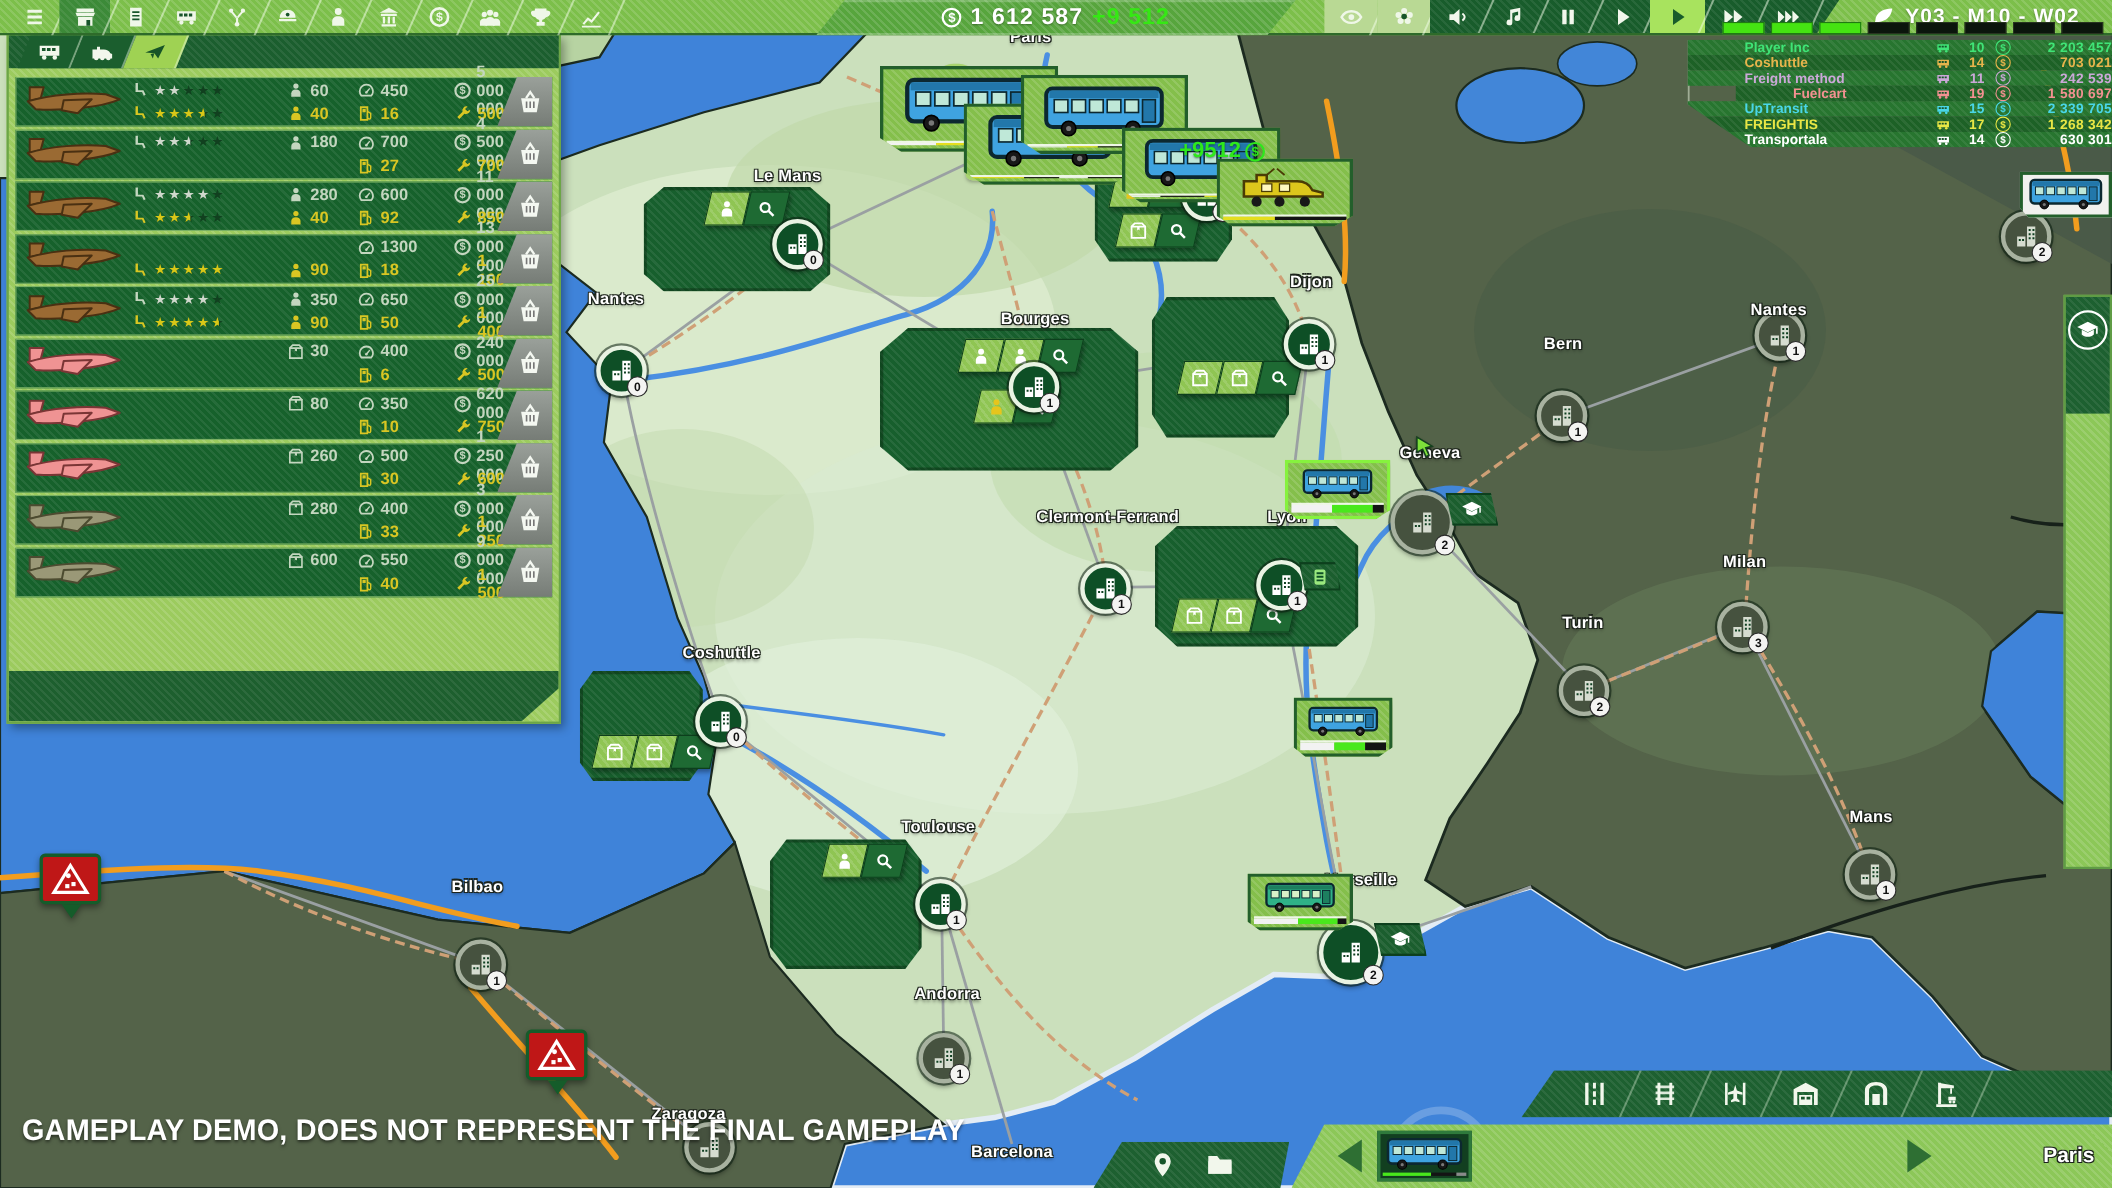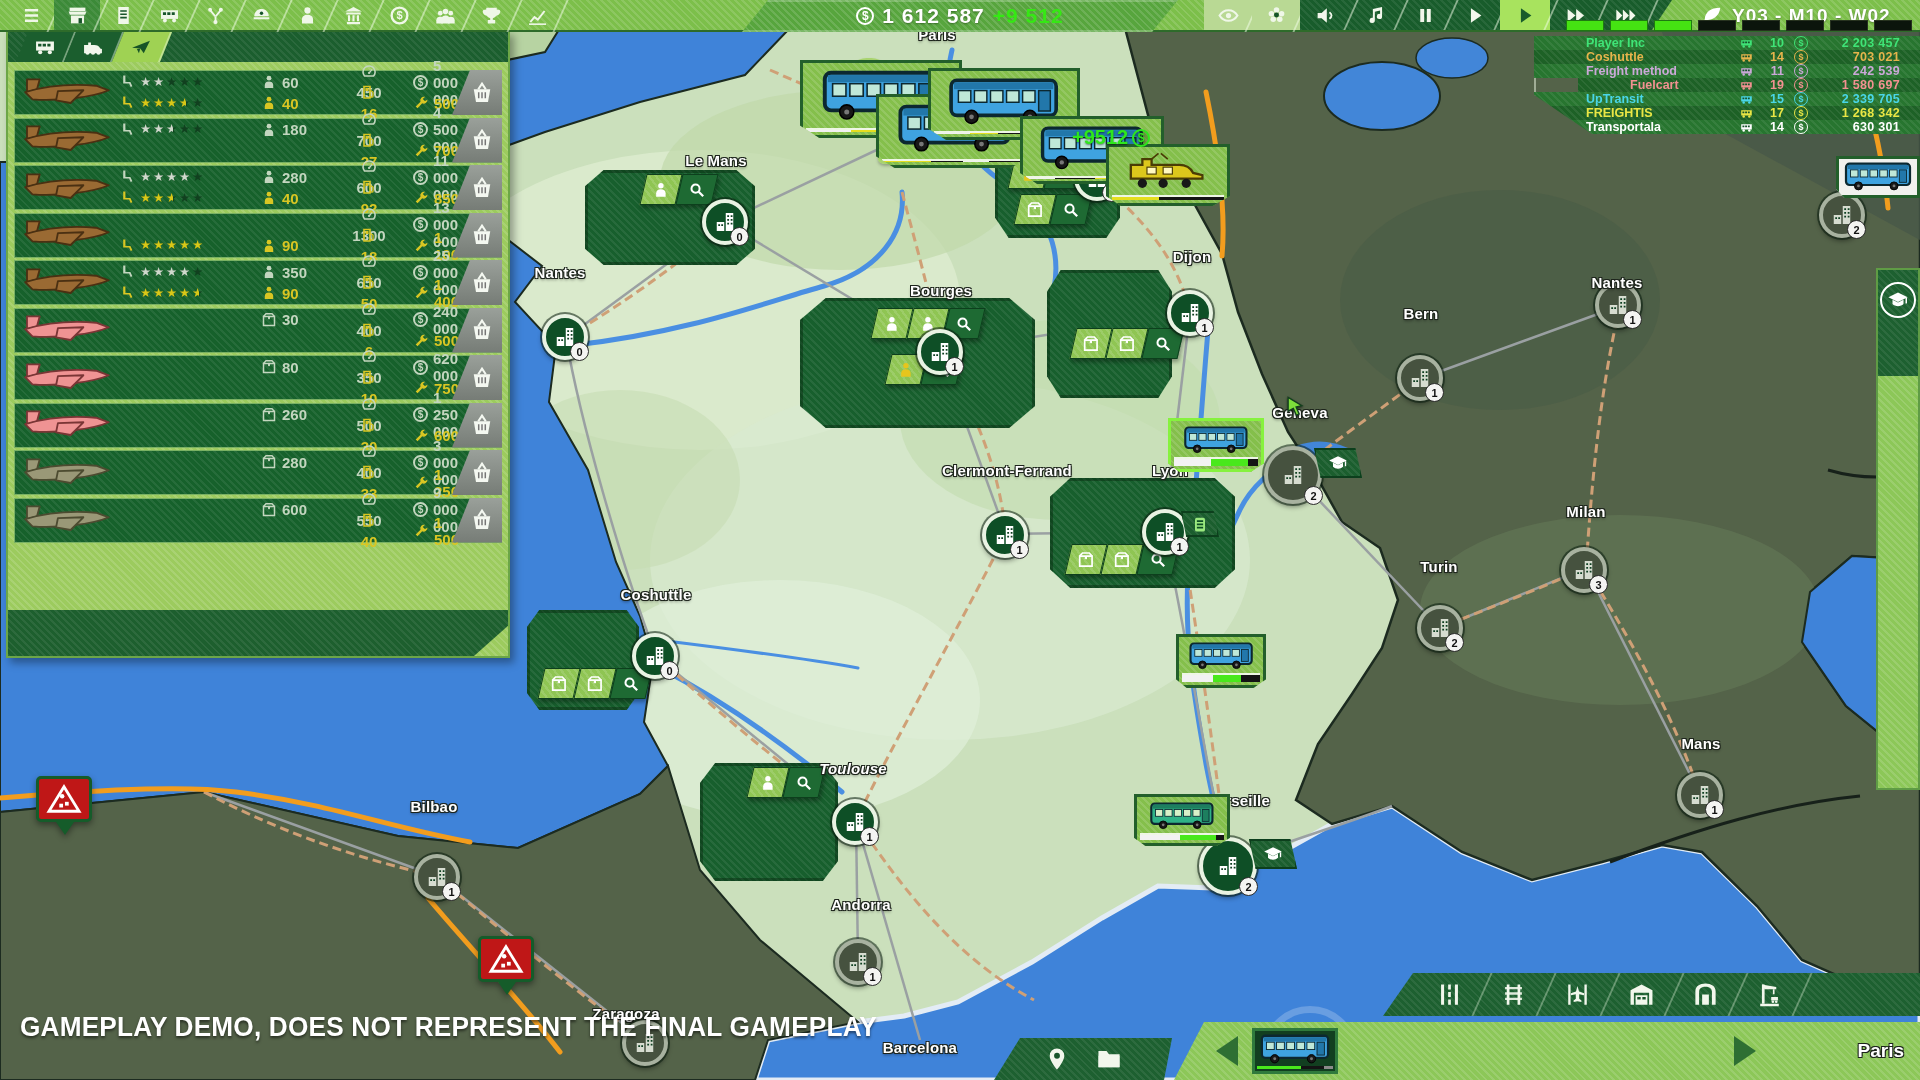--- a/index.html
+++ b/index.html
@@ -105,21 +105,21 @@
   #date-box .ic{width:24px; height:24px; color:#fff;}
   #date-box .txt{color:#fff; font-size:19px; font-weight:bold; letter-spacing:1px; text-shadow:0 1px 2px rgba(0,0,0,.35);}
   #week-progress{position:absolute; z-index:51; left:1566px; top:20px; display:flex; gap:6px;}
   .wseg{width:38px; height:11px; background:#0b150c; border:1px solid #27331f;}
   .wseg.on{background:#45e312; border-color:#1f7a12;}
 
   
   #leaderboard{position:absolute; z-index:48; right:0; top:36px; width:386px; height:98px;
     clip-path:polygon(0 0,100% 0,100% 100%,58px 100%,0 60%); box-shadow:inset 2px 0 0 rgba(235,248,225,.5);
     display:flex; flex-direction:column;}
-  .lb-row{flex:1; display:flex; align-items:center; padding:0 20px 0 52px; background:#27752f; background-image:var(--hatch-d);
+  .lb-row{flex:1; display:flex; align-items:center; padding:0 0 0 52px; background:#27752f; background-image:var(--hatch-d);
     font-weight:bold; font-size:12.5px;}
   .lb-row:nth-child(even){background:#1d6126; background-image:var(--hatch-d);}
   .lb-row .name{flex:1; white-space:nowrap;}
   .lb-row .ic{width:19px; height:13px; margin-right:6px;}
   .lb-row .cnt{width:22px; text-align:right; margin-right:10px;}
   .lb-row .dollar{width:14px; height:14px; border-width:1.5px; font-size:9px; margin-right:4px; border-color:currentColor; color:inherit;}
   .lb-row .val{width:88px; text-align:right; letter-spacing:.3px;}
 
   
   #shop{position:absolute; z-index:45; left:6px; top:30px; width:504px; height:628px;
@@ -131,21 +131,21 @@
   .shop-tab.active{background:#9fd253; color:#175427;}
   #shop-rows{padding:8px 6px 0 6px;}
   .shop-row{position:relative; height:45px; margin-bottom:2.5px; background:var(--ui-row); background-image:var(--hatch-d);
     border:1px solid #79b163; display:flex; align-items:center;}
   .sr-plane{width:124px; display:flex; align-items:center; justify-content:center;}
   .sr-plane svg{width:104px; height:40px;}
   .sr-stats{flex:1; display:flex; flex-direction:column; justify-content:center; gap:1px; padding-right:56px;}
   .sr-line{display:flex; align-items:center; height:20px; font-weight:bold; font-size:15px; color:#c3d6bf;}
   .sr-line.gold{color:#d9c623;}
   .sr-line .cell{display:flex; align-items:center; gap:5px;}
-  .sr-line .c1{width:142px;} .sr-line .c2{width:64px;} .sr-line .c3{width:88px;flex-direction:column;} .sr-line .c4{flex:1;}
+  .sr-line .c1{width:142px;} .sr-line .c2{width:64px;} .sr-line .c3{width:88px;} .sr-line .c4{flex:1;}
   .sr-line .ic{width:16px; height:16px; flex:0 0 auto;}
   .sr-line .dollar{width:15px; height:15px; border-color:currentColor; color:inherit; font-size:10px;}
   .stars{display:inline-flex;}
   .star{position:relative; width:13px; font-size:12.5px; line-height:1; color:#11401f;}
   .star .fill{position:absolute; left:0; top:0; overflow:hidden; color:#cfd9cc; white-space:nowrap;}
   .gold .star .fill{color:#d8c818;}
   .sr-notch{position:absolute; right:-1px; top:-1px; bottom:-1px; width:50px;
     background:linear-gradient(#9aa09a,#767c76); clip-path:polygon(36% 0,100% 0,100% 100%,0 100%);
     display:flex; align-items:center; justify-content:center; color:#f4f8f1;}
   .sr-notch .ic{width:24px; height:24px; margin-left:10px;}
@@ -792,21 +792,21 @@
       <div class="city-label" style="left: 937px; top: 34px;">Paris</div>
       <div class="city-label" style="left: 1093px; top: 128px;">Troyes</div>
       <div class="city-label" style="left: 716px; top: 160px;">Le Mans</div>
       <div class="city-label" style="left: 560px; top: 272px;">Nantes</div>
       <div class="city-label" style="left: 941px; top: 290px;">Bourges</div>
       <div class="city-label" style="left: 1192px; top: 256px;">Dijon</div>
       <div class="city-label" style="left: 1300px; top: 412px;">Geneva</div>
       <div class="city-label" style="left: 1170px; top: 470px;">Lyon</div>
       <div class="city-label" style="left: 1007px; top: 470px;">Clermont-Ferrand</div>
       <div class="city-label" style="left: 656px; top: 594px;">Coshuttle</div>
-      <div class="city-label" style="left: 853px; top: 768px; font-style: italic;">Toulouse</div>
+      <div class="city-label" style="left: 853px; top: 752px;">Toulouse</div>
       <div class="city-label" style="left: 434px; top: 806px;">Bilbao</div>
       <div class="city-label" style="left: 626px; top: 1013px;">Zaragoza</div>
       <div class="city-label" style="left: 920px; top: 1047px;">Barcelona</div>
       <div class="city-label" style="left: 861px; top: 904px;">Andorra</div>
       <div class="city-label" style="left: 1237px; top: 800px;">Marseille</div>
       <div class="city-label" style="left: 1421px; top: 313px;">Bern</div>
       <div class="city-label" style="left: 1617px; top: 282px;">Nantes</div>
       <div class="city-label" style="left: 1586px; top: 511px;">Milan</div>
       <div class="city-label" style="left: 1439px; top: 566px;">Turin</div>
       <div class="city-label" style="left: 1701px; top: 743px;">Mans</div>

